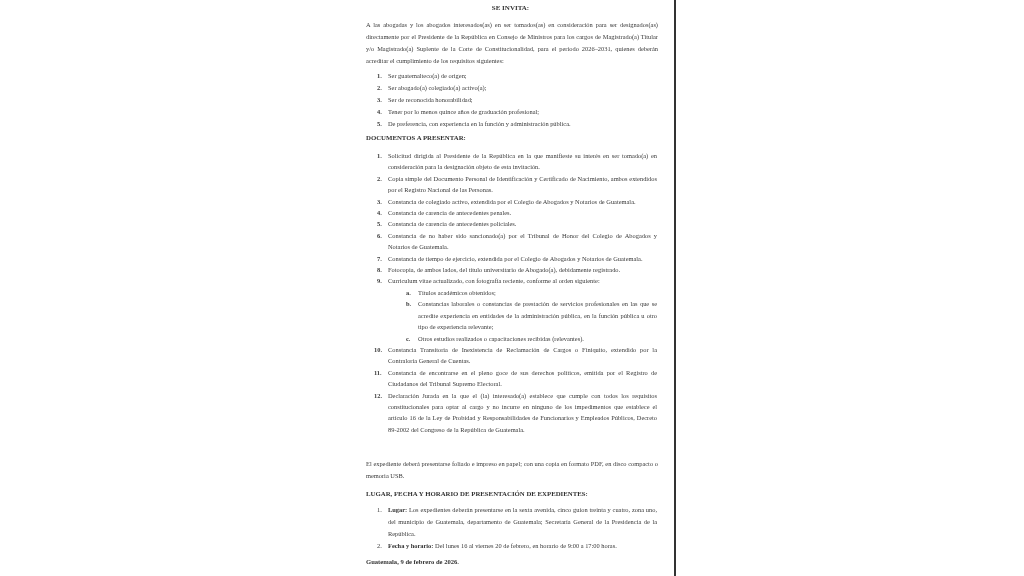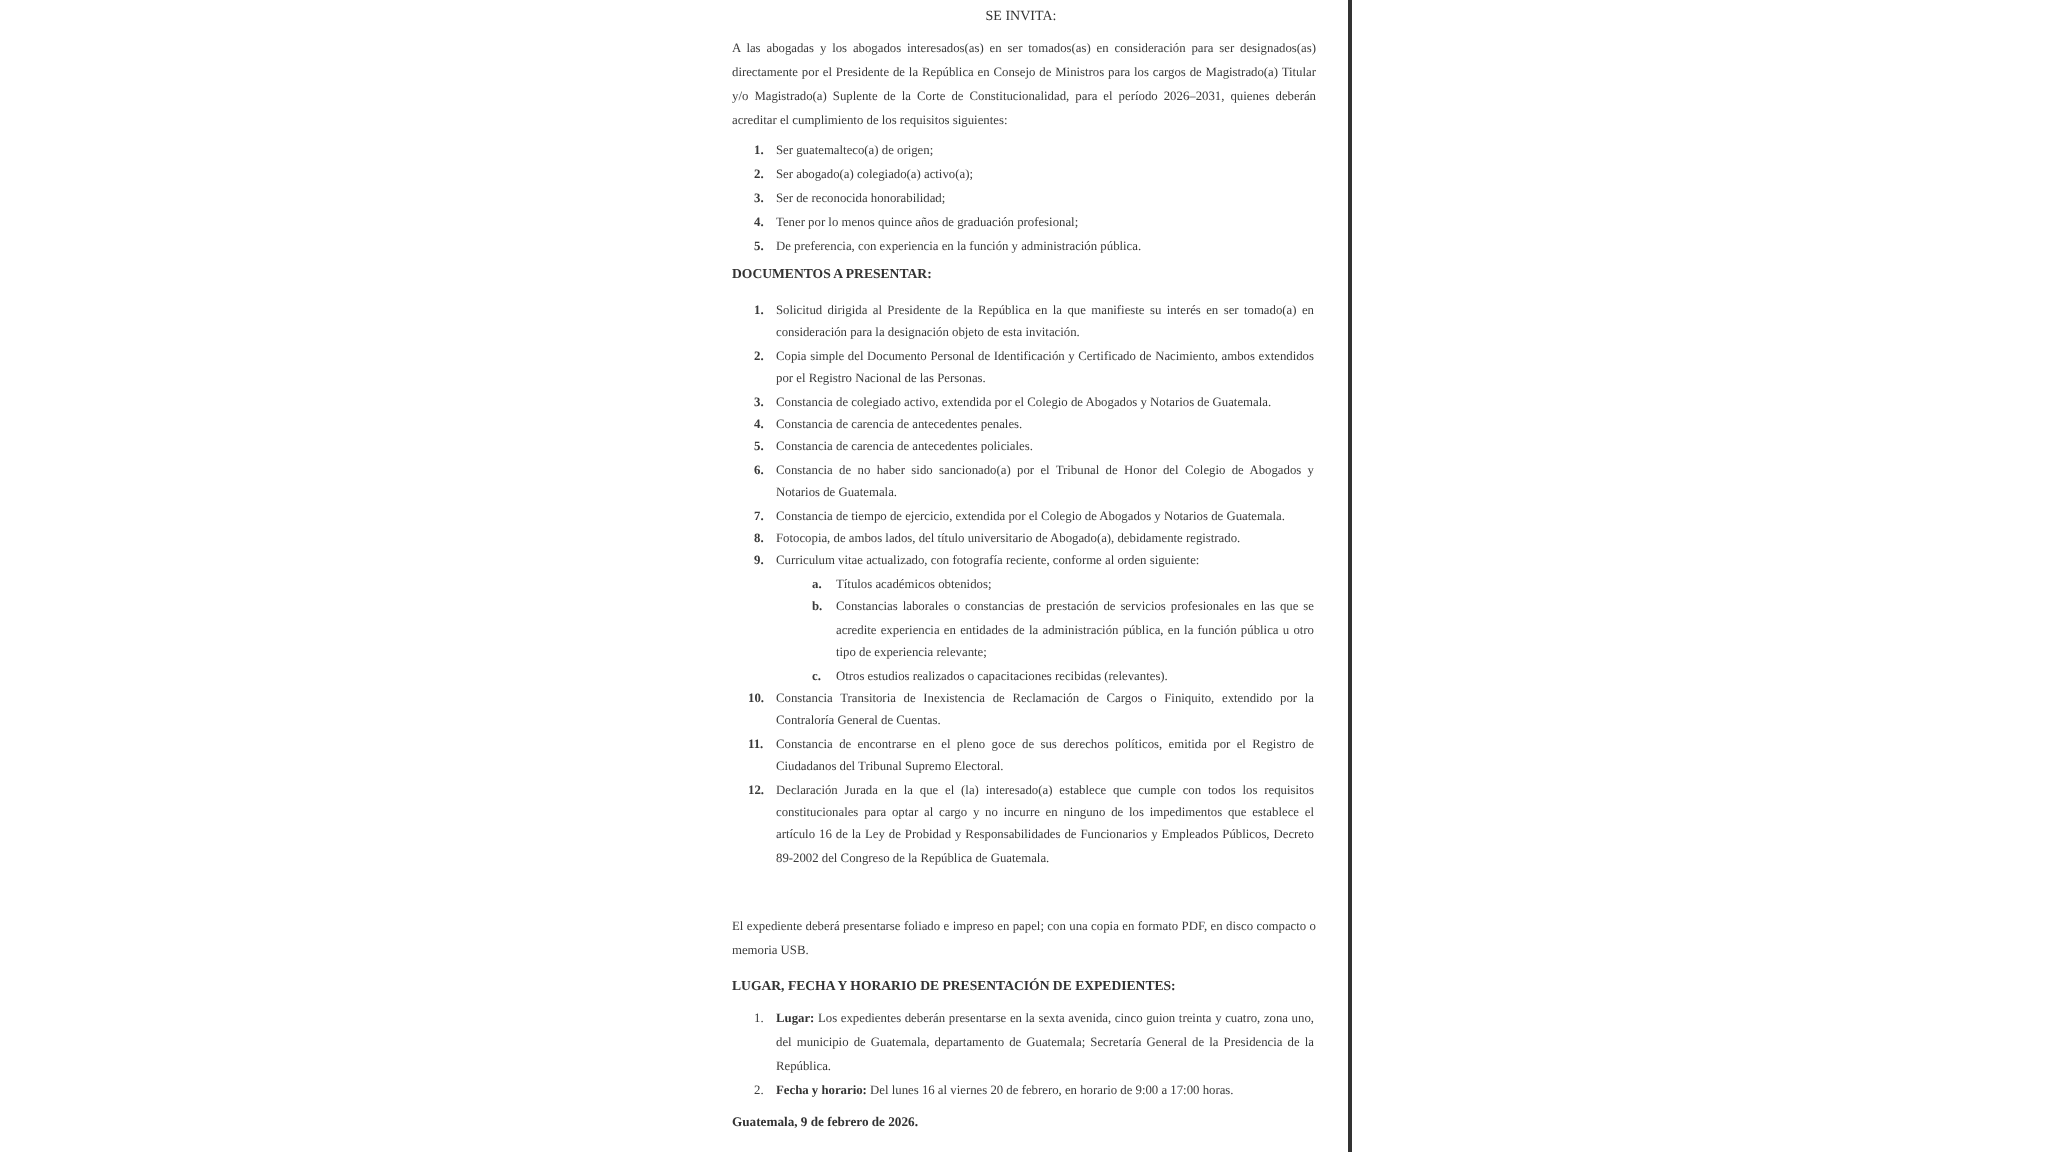--- a/index.html
+++ b/index.html
@@ -12,21 +12,21 @@
   }
   .page {
     position: absolute; left: 363px; top: 0; width: 295px; height: 576px;
   }
   .right-rule {
     position: absolute; left: 674px; top: 0; width: 2px; height: 576px;
     background: #333;
   }
   .title {
     position: absolute; top: 4px; left: 0; width: 295px;
-    text-align: center; font-weight: normal; font-size: 7px; color: #333;
+    text-align: center; font-weight: bold; font-size: 7px; color: #333;
   }
   .para {
     font-size: 6.4px; line-height: 12px; text-align: justify;
     text-align-last: left;
   }
   .intro { position: absolute; top: 19px; left: 3px; width: 292px; }
   .section-h {
     position: absolute; left: 3px; font-weight: bold; font-size: 6.8px; color: #333;
   }
   ol { margin: 0; padding: 0; list-style: none; }

